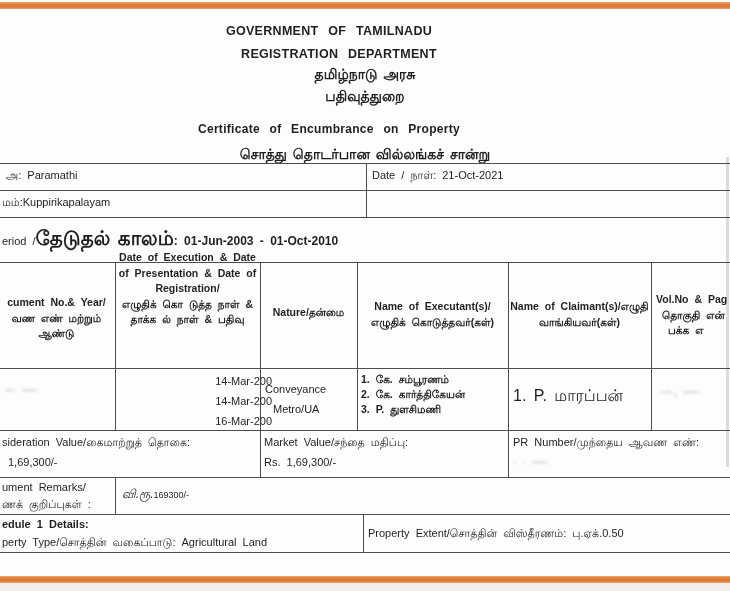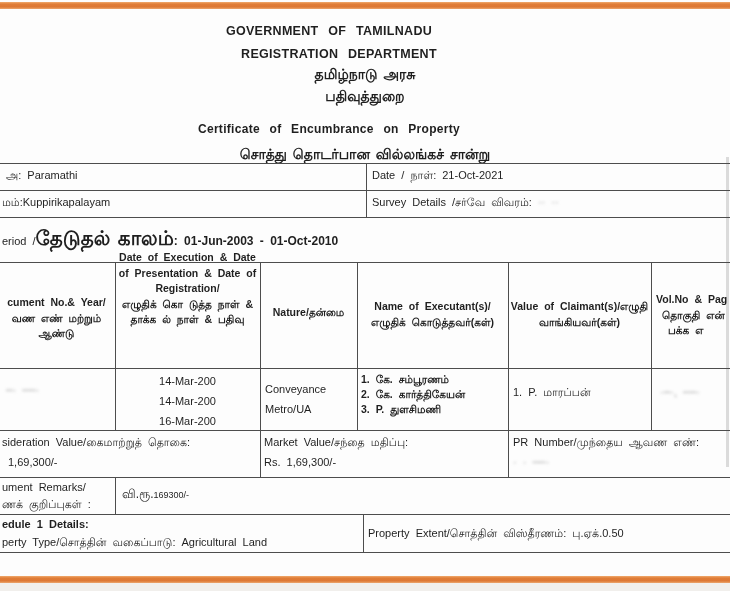--- a/index.html
+++ b/index.html
@@ -47,24 +47,20 @@
   <div class="t hdr-ta" style="top:138px;margin-top:8px;">சொத்து தொடர்பான வில்லங்கச் சான்று</div>
 
   <div class="hline" style="left:0; top:163px; width:730px;"></div>
   <div class="hline" style="left:0; top:190px; width:730px;"></div>
   <div class="hline" style="left:0; top:217px; width:730px;"></div>
   <div class="vline" style="left:366px; top:163px; height:54px;"></div>
 
   <div class="t" style="left:6px; top:169px;">அ: Paramathi</div>
   <div class="t" style="left:372px; top:169px;">Date / நாள்: 21-Oct-2021</div>
   <div class="t" style="left:2px; top:196px;">மம்:Kuppirikapalayam</div>
-  <div class="t" style="left:372px; top:196px;">
-    <span>Survey Details /சர்வே விவரம்:</span>
-    <span class="blur">·· ··</span>
-  </div>
 
   <div class="t" style="left:2px; top:226px;">
     <span>eriod /</span><span class="ta-big">தேடுதல் காலம்</span><span style="font-size:12px;font-weight:bold;">: 01-Jun-2003 - 01-Oct-2010</span>
   </div>
 
   <div class="hline" style="left:0; top:262px; width:730px;"></div>
   <div class="hline" style="left:0; top:368px; width:730px;"></div>
   <div class="hline" style="left:0; top:430px; width:730px;"></div>
   <div class="hline" style="left:0; top:477px; width:730px;"></div>
   <div class="hline" style="left:0; top:514px; width:730px;"></div>
@@ -89,57 +85,57 @@
     <div>Registration/</div>
     <div>எழுதிக் கொ டுத்த நாள் &amp;</div>
     <div>தாக்க ல் நாள் &amp; பதிவு</div>
   </div>
   <div class="t th c" style="left:261px; top:306px; width:95px;">Nature/தன்மை</div>
   <div class="t th c" style="left:358px; top:299px; width:149px;">
     <div>Name of Executant(s)/</div>
     <div>எழுதிக் கொடுத்தவர்(கள்)</div>
   </div>
   <div class="t th c" style="left:509px; top:299px; width:141px;">
-    <div>Value of Claimant(s)/எழுதி</div>
+    <div>Name of Claimant(s)/எழுதி</div>
     <div>வாங்கியவர்(கள்)</div>
   </div>
   <div class="t th" style="left:656px; top:292px;">
     <div>Vol.No &amp; Pag</div>
     <div style="padding-left:6px;">தொகுதி என்</div>
     <div style="padding-left:12px;">பக்க எ</div>
   </div>
 
   <div class="t blur" style="left:6px; top:384px;">╌· ╌╌·</div>
-  <div class="t c dates" style="left:117px; top:371px; width:141px;">
+  <div class="t c dates" style="left:131px; top:371px; width:141px;text-align:right;">
     <div>14-Mar-200</div>
     <div>14-Mar-200</div>
     <div>16-Mar-200</div>
   </div>
   <div class="t cell" style="left:265px; top:379px;">
     <div style="line-height:20px;">Conveyance</div>
-    <div style="line-height:20px;">Metro/UA</div>
+    <div style="line-height:20px;margin-left:8px;">Metro/UA</div>
   </div>
   <div class="t cell b" style="left:361px; top:372px; font-size:10.5px;">
     <div>1. கே. சம்பூரணம்</div>
     <div>2. கே. கார்த்திகேயன்</div>
     <div>3. P. துளசிமணி</div>
   </div>
-  <div class="t" style="left:513px; top:386px; font-size:11px;">1. P. மாரப்பன்</div>
+  <div class="t" style="left:513px; top:386px; font-size:16px;">1. P. மாரப்பன்</div>
   <div class="t blur" style="left:660px; top:386px;">·╌·, ╌╌·</div>
 
   <div class="t" style="left:2px; top:436px;">sideration Value/கைமாற்றுத் தொகை:</div>
   <div class="t" style="left:8px; top:456px;">1,69,300/-</div>
   <div class="t" style="left:264px; top:436px;">Market Value/சந்தை மதிப்பு:</div>
   <div class="t" style="left:264px; top:456px;">Rs. 1,69,300/-</div>
   <div class="t" style="left:513px; top:436px;">PR Number/முந்தைய ஆவண எண்:</div>
   <div class="t blur" style="left:513px; top:456px;">· ·  ╌╌·</div>
 
   <div class="t" style="left:2px; top:481px;">ument Remarks/</div>
   <div class="t" style="left:2px; top:498px;">ணக் குறிப்புகள் :</div>
   <div class="t" style="left:122px; top:487px;">
-    <span style="font-size:12px;">வி.ரூ.</span><span class="num-sm">169300/-</span>
+    <span style="font-size:12px;font-style:italic;">வி.ரூ.</span><span class="num-sm">169300/-</span>
   </div>
 
   <div class="t b" style="left:2px; top:518px;">edule 1 Details:</div>
   <div class="t" style="left:2px; top:536px;text-align:center;">perty Type/சொத்தின் வகைப்பாடு: Agricultural Land</div>
   <div class="t" style="left:368px; top:527px;">Property Extent/சொத்தின் விஸ்தீரணம்: பு.ஏக்.0.50</div>
 
 </div>
 
 </body></html>

